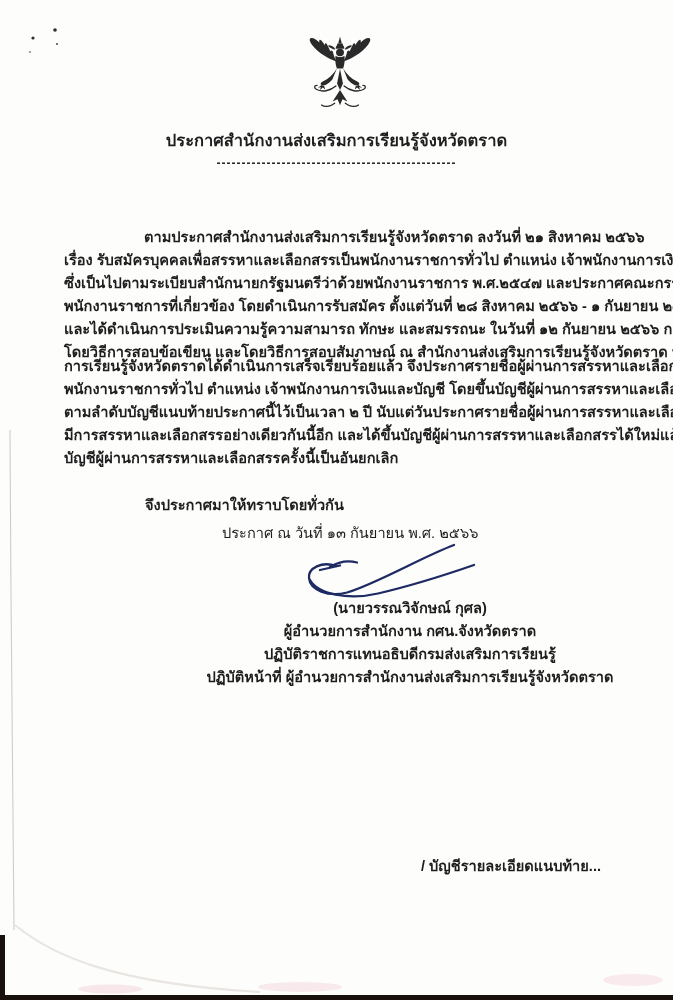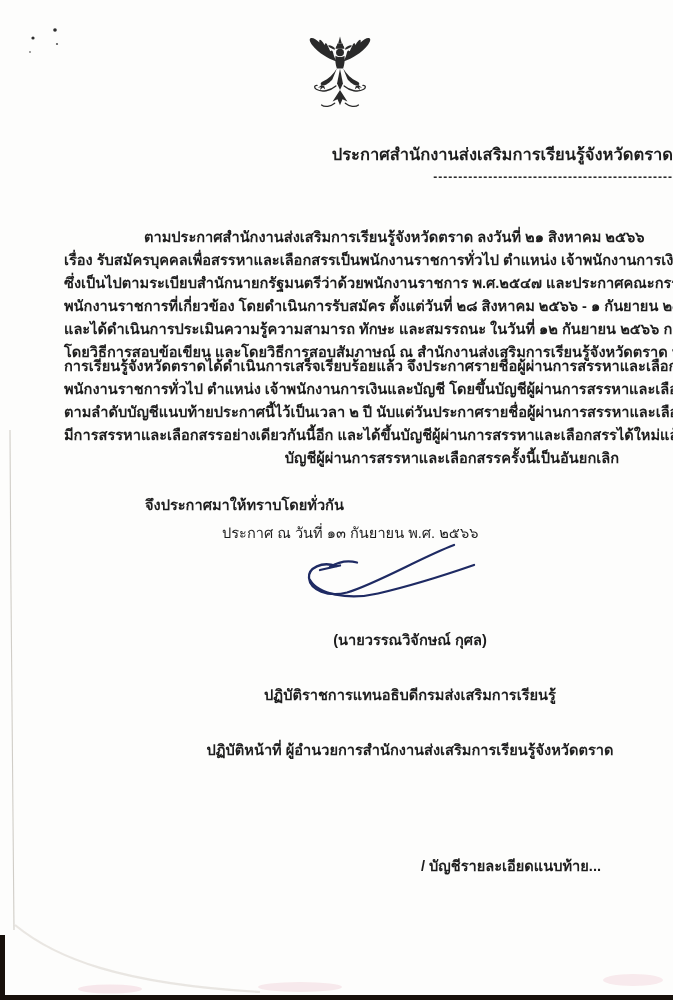--- a/index.html
+++ b/index.html
@@ -6,33 +6,33 @@
   .page{
     position:relative;
     width:673px;height:1000px;
     margin:0 auto;
     background:#fdfdfc;
     overflow:hidden;
     font-family:"Liberation Sans", sans-serif;
     color:#1d1d1d;
   }
   .emblem{position:absolute;left:299px;top:27px;width:82px;height:100px;}
-  .title-block{position:absolute;left:0;top:129px;width:673px;text-align:right;margin-top:14px;}
+  .title-block{position:absolute;left:0;top:129px;width:673px;text-align:center;}
   .t-line{font-size:16.5px;font-weight:700;line-height:22px;white-space:nowrap;}
   .sep{font-size:12px;font-weight:700;line-height:14px;letter-spacing:1px;margin-top:5px;color:#2a2a2a;}
-  .body-line{font-size:14.6px;font-weight:600;line-height:23px;white-space:nowrap;text-align:right;}
+  .body-line{font-size:14.6px;font-weight:600;line-height:23px;white-space:nowrap;}
   .para{position:absolute;left:64px;width:555px;}
   .para1{top:226px;}
   .para2{top:355px;}
   .indent{padding-left:80px;}
   .closing{position:absolute;left:145px;top:493px;font-size:14.6px;font-weight:600;white-space:nowrap;}
   .dateline{position:absolute;left:222px;top:521px;font-size:14.6px;font-weight:400;white-space:nowrap;}
   .signature-svg{position:absolute;left:300px;top:540px;width:228px;height:66px;}
   .signer-block{position:absolute;left:200px;top:597px;width:420px;text-align:center;}
-  .signer-line{font-size:14.6px;font-weight:600;line-height:23px;white-space:nowrap;margin-top:32px;}
+  .signer-line{font-size:14.6px;font-weight:600;line-height:23px;white-space:nowrap;}
   .footer-note{position:absolute;top:854px;right:72px;font-size:14.6px;font-weight:700;white-space:nowrap;margin-left:9px;}
   .artifacts{position:absolute;left:0;top:0;width:673px;height:1000px;pointer-events:none;}
 </style>
 </head>
 <body>
 
 <div class="page">
 
   <svg class="emblem" viewBox="0 0 100 100" aria-hidden="true">
     <g fill="#2a2a2a" stroke="none">
@@ -89,20 +89,21 @@
     <g fill="none" stroke="#1e2a63" stroke-width="2.3" stroke-linecap="round">
       <path d="M36 26 C22 21 8 28 9 38 C10 50 28 57.5 47 52.5 C76 44 122 17 154 5"></path>
       <path d="M10 40 C18 54 48 60.5 78 53.5 C108 46.5 148 34 174 25"></path>
       <path d="M30 27 C38 22 48 20 57 22.5"></path>
       <path d="M20 30 L40 25.5"></path>
     </g>
   </svg>
 
   <div class="signer-block">
     <div class="signer-line">(นายวรรณวิจักษณ์  กุศล)</div>
+    <div class="signer-line">ผู้อำนวยการสำนักงาน กศน.จังหวัดตราด</div>
     <div class="signer-line">ปฏิบัติราชการแทนอธิบดีกรมส่งเสริมการเรียนรู้</div>
     <div class="signer-line">ปฏิบัติหน้าที่ ผู้อำนวยการสำนักงานส่งเสริมการเรียนรู้จังหวัดตราด</div>
   </div>
 
   <div class="footer-note">/ บัญชีรายละเอียดแนบท้าย...</div>
 
   <svg class="artifacts" viewBox="0 0 673 1000" aria-hidden="true">
     <circle cx="33" cy="38" r="1.6" fill="#2e2e2e"></circle>
     <circle cx="55" cy="30" r="1.8" fill="#2e2e2e"></circle>
     <circle cx="57" cy="44" r="1.1" fill="#555"></circle>

